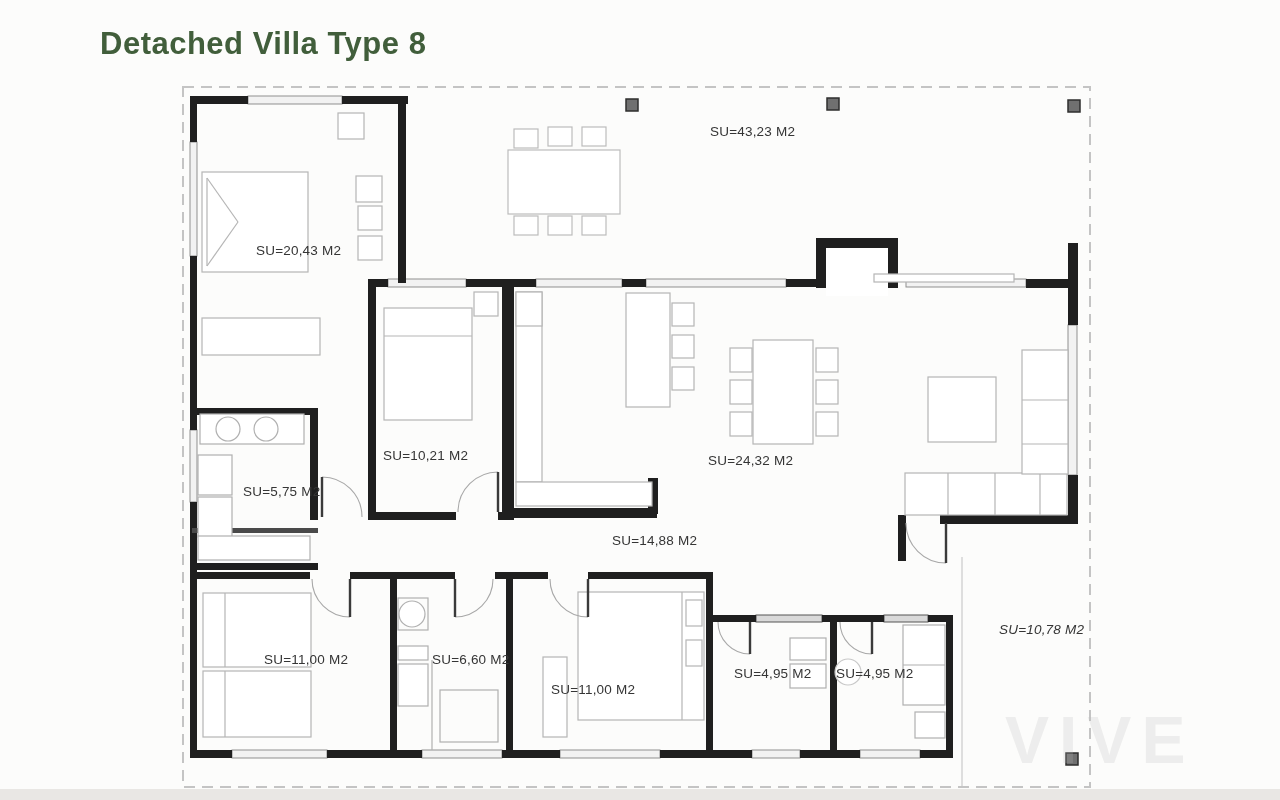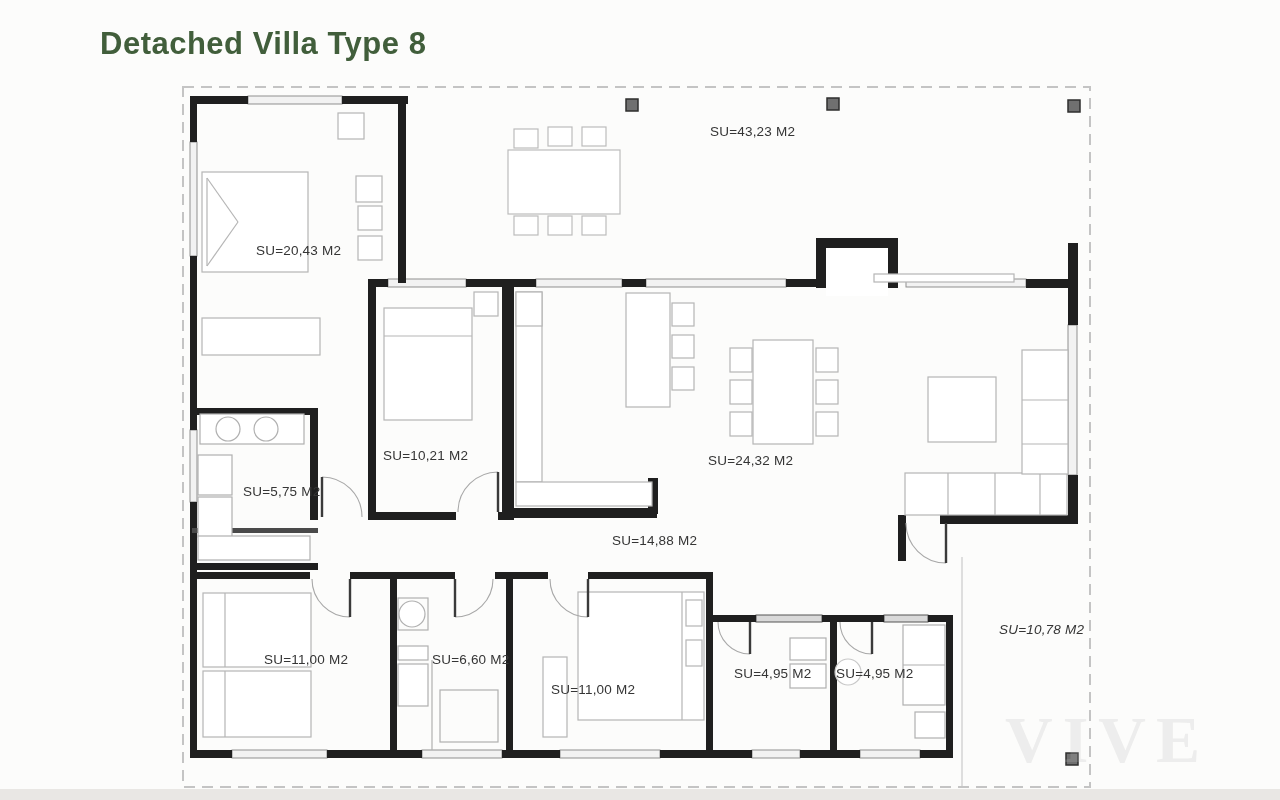--- a/index.html
+++ b/index.html
@@ -14,21 +14,20 @@
   .plan{position:absolute;left:0;top:0;width:1280px;height:800px;}
   .plan svg{position:absolute;left:0;top:0;}
   .room-label{
     position:absolute;font-size:13.5px;color:#353535;white-space:nowrap;
     letter-spacing:.2px;
   }
   .watermark{
     position:absolute;left:1005px;top:702px;
     font-size:66px;font-weight:700;letter-spacing:10px;
     color:rgba(185,185,185,0.22);
-    font-family:Liberation Serif, serif;
   }
   .photo-edge{
     position:absolute;left:0;top:789px;width:1280px;height:11px;background:#e9e7e4;
   }
 </style>
 </head>
 <body>
 
 <div class="stage">
 

